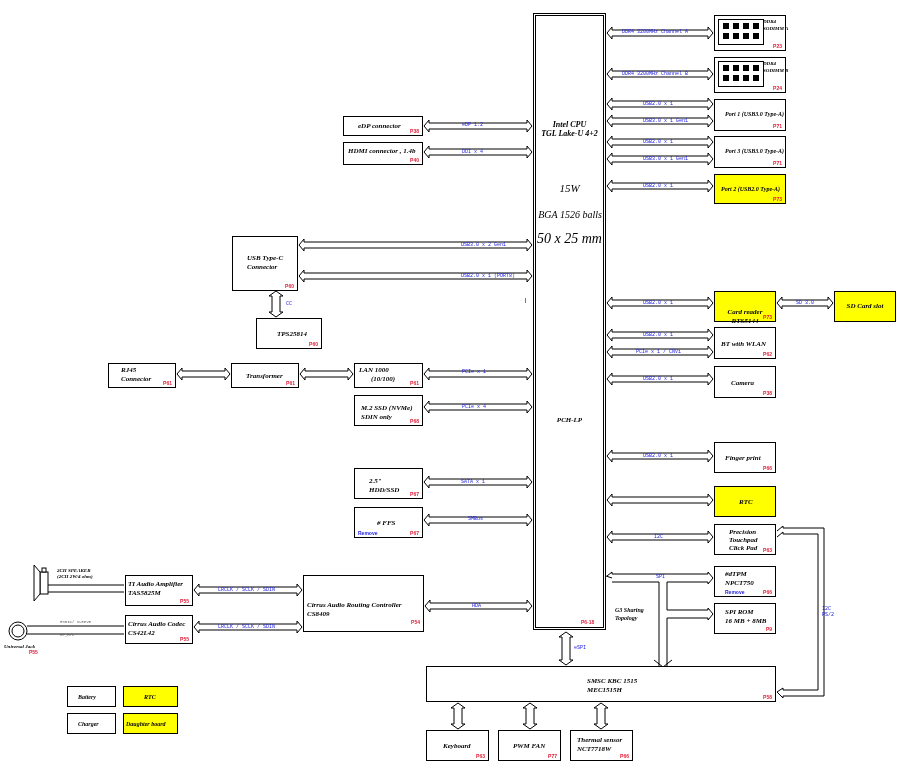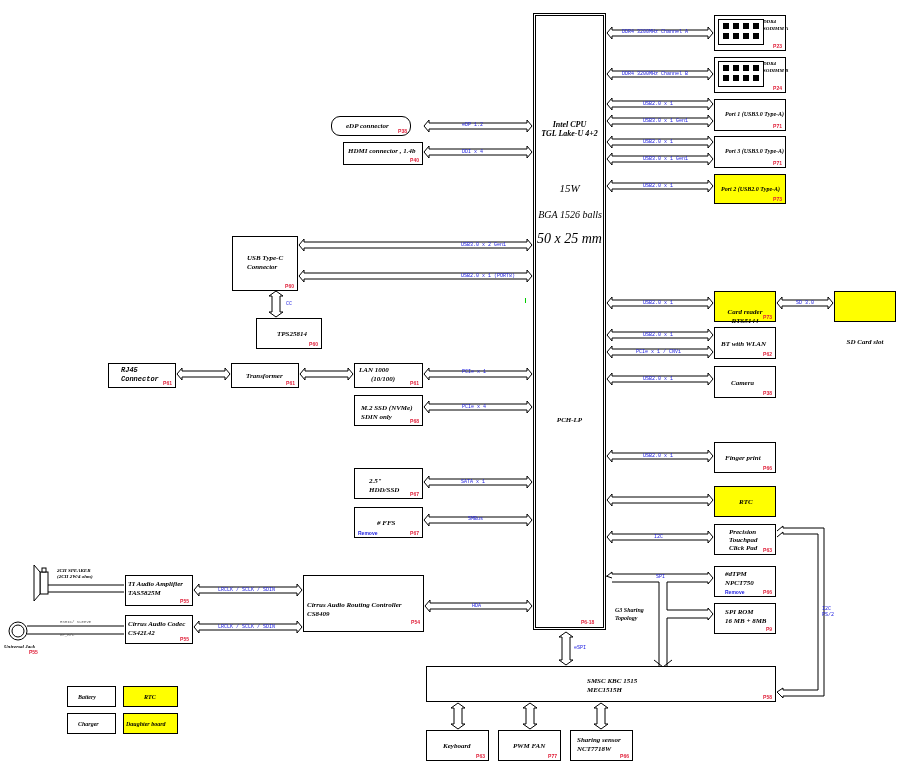--- a/index.html
+++ b/index.html
@@ -5,21 +5,21 @@
   html,body{margin:0;padding:0;background:#fff;}
   body{width:905px;height:770px;position:relative;overflow:hidden;font-family:"Liberation Serif","DejaVu Serif",serif;}
   .box{position:absolute;border:1px solid #000;background:#fff;box-sizing:border-box;}
   .yellow{background:#ffff00;}
   .lbl{position:absolute;font-style:italic;font-weight:bold;font-size:7px;color:#000;line-height:9px;white-space:nowrap;}
   .pg{position:absolute;right:3px;bottom:1px;font-size:5px;color:#e0203a;font-family:"Liberation Sans",sans-serif;font-weight:bold;}
   .pgl{position:absolute;font-size:5px;color:#e0203a;font-family:"Liberation Sans",sans-serif;font-weight:bold;}
   .bus{position:absolute;font-size:5px;color:#1a1ae0;font-family:"Liberation Mono",monospace;white-space:nowrap;}
   .remove{position:absolute;left:3px;bottom:1px;font-size:5px;color:#1a1ae0;font-family:"Liberation Sans",sans-serif;font-weight:bold;}
   svg.wires{position:absolute;left:0;top:0;}
-  .center{display:flex;align-items:center;justify-content:center;text-align:center;margin-top:36px;}
+  .center{display:flex;align-items:center;justify-content:center;text-align:center;}
 </style>
 </head>
 <body>
 
 <svg class="wires" width="905" height="770">
   <defs>
     <g id="dummy"></g>
   </defs>
   <g id="arrows" fill="#fff" stroke="#000" stroke-width="1">
       <polygon points="607,33 612,27 612,30 708,30 708,27 713,33 708,39 708,36 612,36 612,39"></polygon>
@@ -208,21 +208,21 @@
 <div class="bus" style="left:656px;top:574px;">SPI</div>
 <div class="lbl" style="left:615px;top:606px;font-size:6px;line-height:8px;">
   <div>G3 Sharing</div>
   <div>Topology</div>
 </div>
 <div class="bus" style="left:822px;top:606px;line-height:6px;">
   <div>I2C</div>
   <div>PS/2</div>
 </div>
 
-<div class="box" style="left:331px;top:116px;width:80px;height:20px;border-radius:9px;">
+<div class="box" style="left:343px;top:116px;width:80px;height:20px;">
   <div class="lbl" style="left:14px;top:5px;">eDP connector</div>
   <div class="pg">P38</div>
 </div>
 <div class="bus" style="left:462px;top:122px;">eDP 1.2</div>
 
 <div class="box" style="left:343px;top:142px;width:80px;height:23px;">
   <div class="lbl" style="left:4px;top:4px;">HDMI connector , 1.4b</div>
   <div class="pg">P40</div>
 </div>
 <div class="bus" style="left:462px;top:149px;">DDI x 4</div>
@@ -238,21 +238,21 @@
 <div class="bus" style="left:461px;top:273px;">USB2.0 x 1 (PORT8)</div>
 <div class="bus" style="left:286px;top:301px;">CC</div>
 <div style="position:absolute;left:525px;top:298px;width:1px;height:5px;background:#00cc00;"></div>
 
 <div class="box" style="left:256px;top:318px;width:66px;height:31px;">
   <div class="lbl" style="left:20px;top:11px;">TPS25814</div>
   <div class="pg">P60</div>
 </div>
 
 <div class="box" style="left:108px;top:363px;width:68px;height:25px;">
-  <div class="lbl" style="left:12px;top:2px;font-family:Liberation Mono, monospace;">
+  <div class="lbl" style="left:12px;top:2px;">
     <div>RJ45</div>
     <div>Connector</div>
   </div>
   <div class="pg">P61</div>
 </div>
 
 <div class="box" style="left:231px;top:363px;width:68px;height:25px;">
   <div class="lbl" style="left:14px;top:8px;">Transformer</div>
   <div class="pg">P61</div>
 </div>
@@ -351,21 +351,21 @@
   <div class="pg">P63</div>
 </div>
 
 <div class="box" style="left:498px;top:730px;width:63px;height:31px;">
   <div class="lbl" style="left:14px;top:11px;">PWM FAN</div>
   <div class="pg">P77</div>
 </div>
 
 <div class="box" style="left:570px;top:730px;width:63px;height:31px;">
   <div class="lbl" style="left:6px;top:5px;">
-    <div>Sharing sensor</div>
+    <div>Thermal sensor</div>
     <div>NCT7718W</div>
   </div>
   <div class="pg">P66</div>
 </div>
 
 <div class="box" style="left:67px;top:686px;width:49px;height:21px;">
   <div class="lbl" style="left:10px;top:6px;font-size:6px;">Battery</div>
 </div>
 <div class="box yellow" style="left:123px;top:686px;width:55px;height:21px;">
   <div class="lbl" style="left:20px;top:6px;font-size:6px;">RTC</div>

